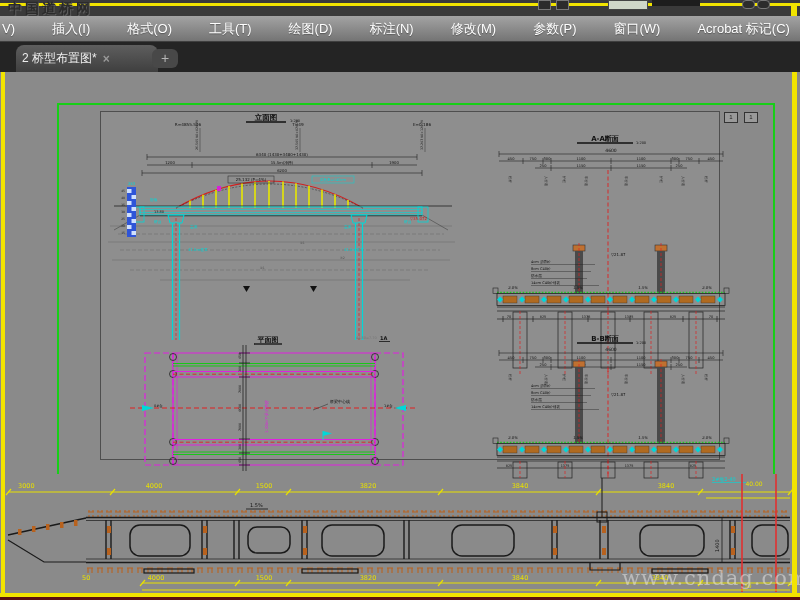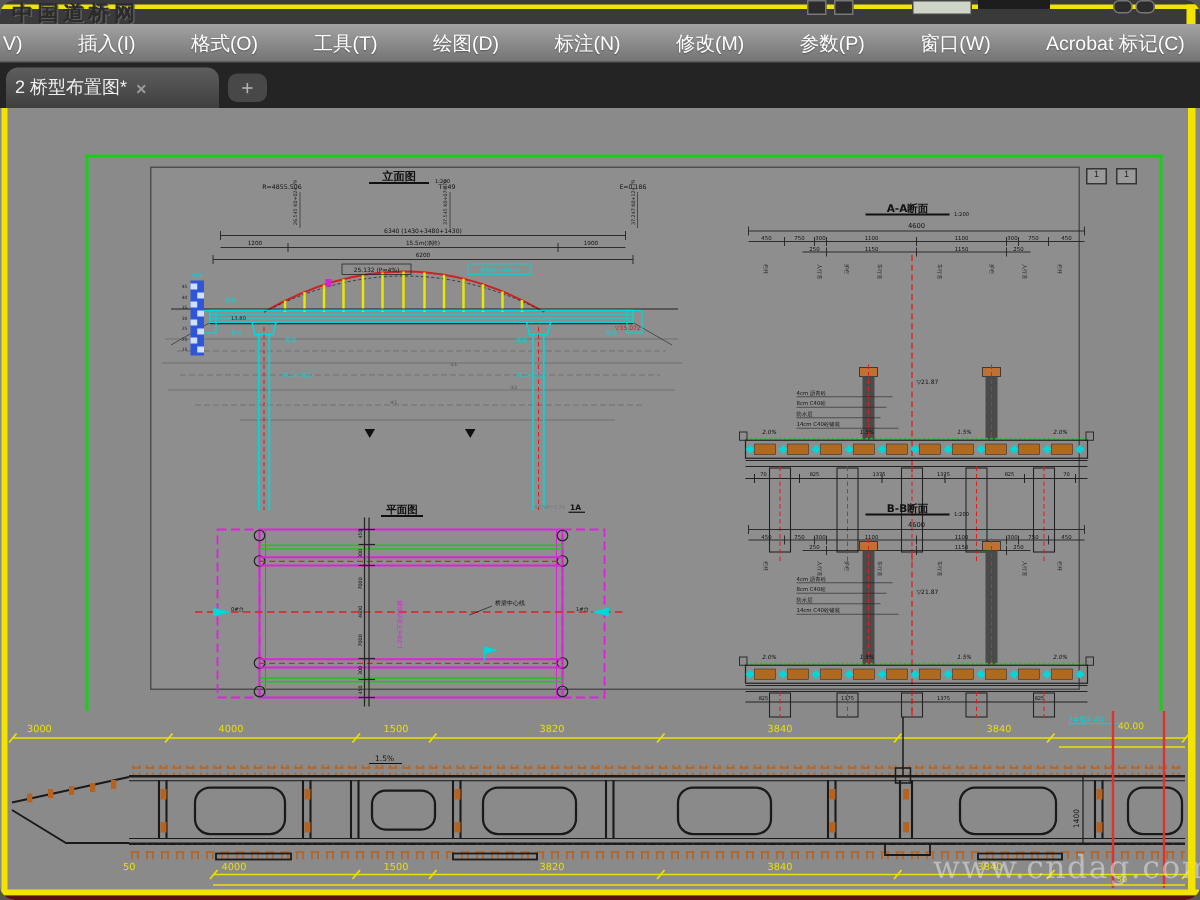--- a/index.html
+++ b/index.html
@@ -1,32 +1,32 @@
 <!DOCTYPE html>
 <html><head>
 <meta charset="utf-8">
 <style>
   html,body{margin:0;padding:0;background:#555;}
   #screen{position:relative;width:800px;height:600px;overflow:hidden;
-          font-family:"Liberation Sans","DejaVu Sans",sans-serif;background:#8a8a8a;border-radius:10px;}
+          font-family:"Liberation Sans","DejaVu Sans",sans-serif;background:#8a8a8a;}
   .abs{position:absolute;}
   
   #titlebar{left:0;top:0;width:800px;height:16px;background:#3a3a3a;}
   #logo-wm{left:8px;top:0px;font-family:"DejaVu Serif",serif;font-weight:bold;font-size:14px;
            color:#2b2b2b;text-shadow:1px 1px 0 #5d5d5d;letter-spacing:3px;}
   .tb-icon{background:#2c2c2c;border:1px solid #777;}
   
   #menubar{left:0;top:16px;width:800px;height:26px;
            background:linear-gradient(#a3a3a3,#747474);border-bottom:1px solid #3f3f3f;
            display:flex;align-items:center;justify-content:space-between;
            padding:0 10px 0 2px;box-sizing:border-box;}
   .menu-item{color:#fff;font-size:13px;white-space:nowrap;text-shadow:0 1px 1px #00000055;cursor:default;}
   
   #tabbar{left:0;top:42px;width:800px;height:30px;background:#242424;border-bottom:1px solid #161616;}
-  #tab-active{left:4px;top:3px;width:142px;height:27px;border-radius:8px 8px 0 0;
+  #tab-active{left:16px;top:3px;width:142px;height:27px;border-radius:8px 8px 0 0;
               background:linear-gradient(#5e5e5e,#3f3f3f);display:flex;align-items:center;
               padding:0 6px;box-sizing:border-box;gap:6px;}
   #tab-active .label{color:#eee;font-size:12px;white-space:nowrap;overflow:hidden;}
   #tab-active .close{color:#999;font-size:12px;font-weight:bold;}
   #tab-add{left:152px;top:7px;width:26px;height:19px;border-radius:6px;background:#484848;
            color:#b5b5b5;font-size:14px;line-height:18px;text-align:center;}
   
   .ybord{background:#f2e400;}
   
   #green-vp{left:57px;top:103px;width:714px;height:369px;

